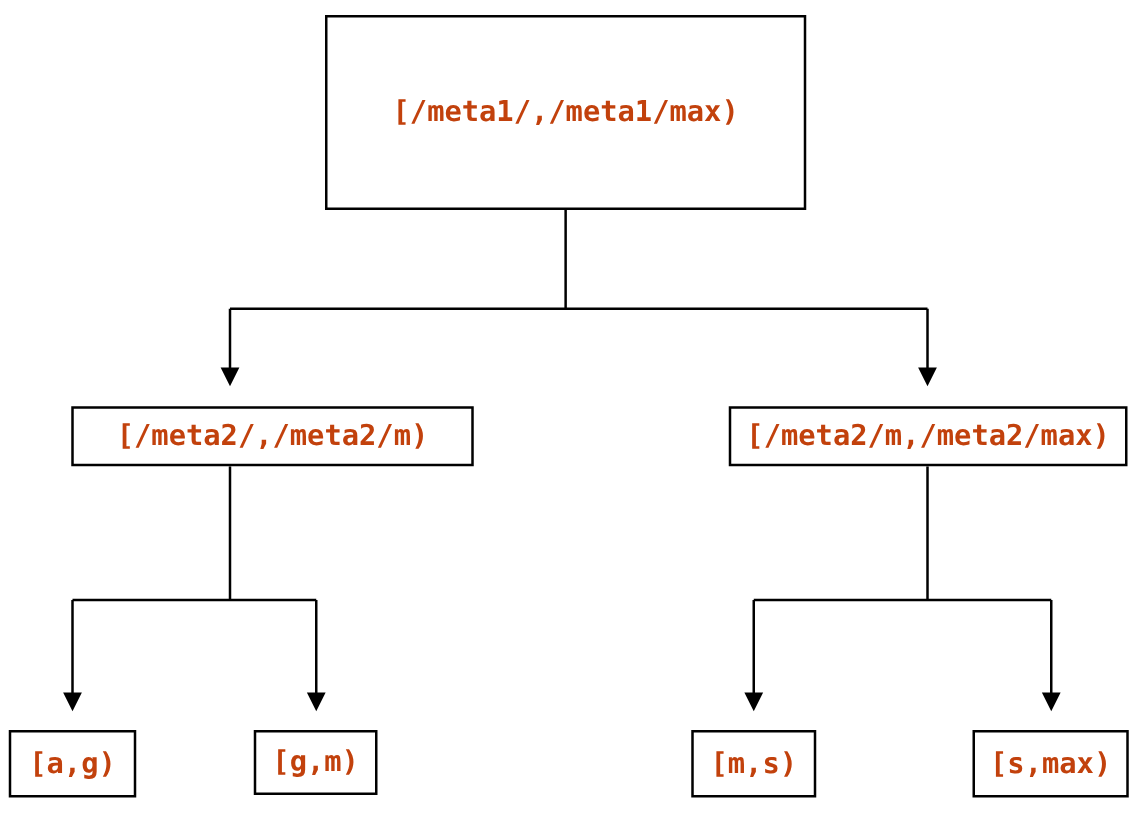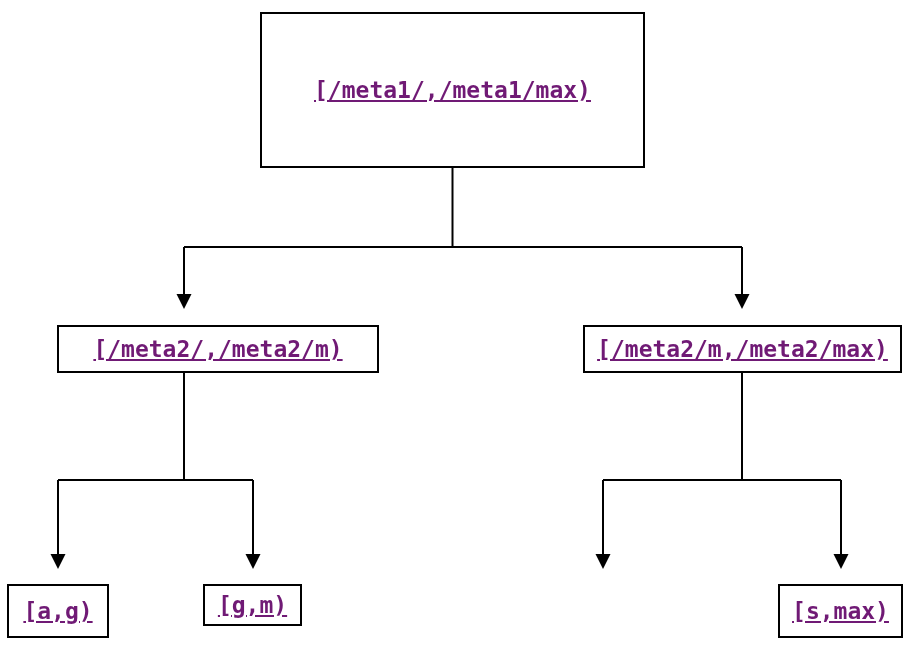--- a/index.html
+++ b/index.html
@@ -25,29 +25,28 @@
     position: absolute;
     box-sizing: border-box;
     border: 2px solid #000000;
     background: #ffffff;
     display: flex;
     align-items: center;
     justify-content: center;
     font-family: "DejaVu Sans Mono", "Liberation Mono", monospace;
     font-weight: bold;
     font-size: 23px;
-    color: #701a75;
+    color: #c2410c;
     white-space: nowrap;
-    text-decoration: underline;
   }
   .node-root    { left: 260px; top: 12px;  width: 385px; height: 156px; }
   .node-l2-left { left: 23px;  top: 325px; width: 322px; height: 48px; margin-left: 34px; }
   .node-l2-right{ left: 583px; top: 325px; width: 319px; height: 48px; }
   .node-leaf-1  { left: 7px;   top: 584px; width: 102px; height: 54px; }
-  .node-leaf-2  { left: 203px; top: 584px; width: 99px;  height: 42px; }
+  .node-leaf-2  { left: 203px; top: 584px; width: 99px;  height: 52px; }
   .node-leaf-3  { left: 553px; top: 584px; width: 100px; height: 54px; }
   .node-leaf-4  { left: 778px; top: 584px; width: 125px; height: 54px; }
   .edge {
     stroke: #000000;
     stroke-width: 2;
     fill: none;
   }
   .arrowhead {
     fill: #000000;
     stroke: none;
@@ -85,16 +84,17 @@
   <div class="node node-root">[/meta1/,/meta1/max)</div>
 
   <div class="node node-l2-left">[/meta2/,/meta2/m)</div>
 
   <div class="node node-l2-right">[/meta2/m,/meta2/max)</div>
 
   <div class="node node-leaf-1">[a,g)</div>
 
   <div class="node node-leaf-2">[g,m)</div>
 
+  <div class="node node-leaf-3">[m,s)</div>
 
   <div class="node node-leaf-4">[s,max)</div>
 
 </div>
 
 </body></html>

